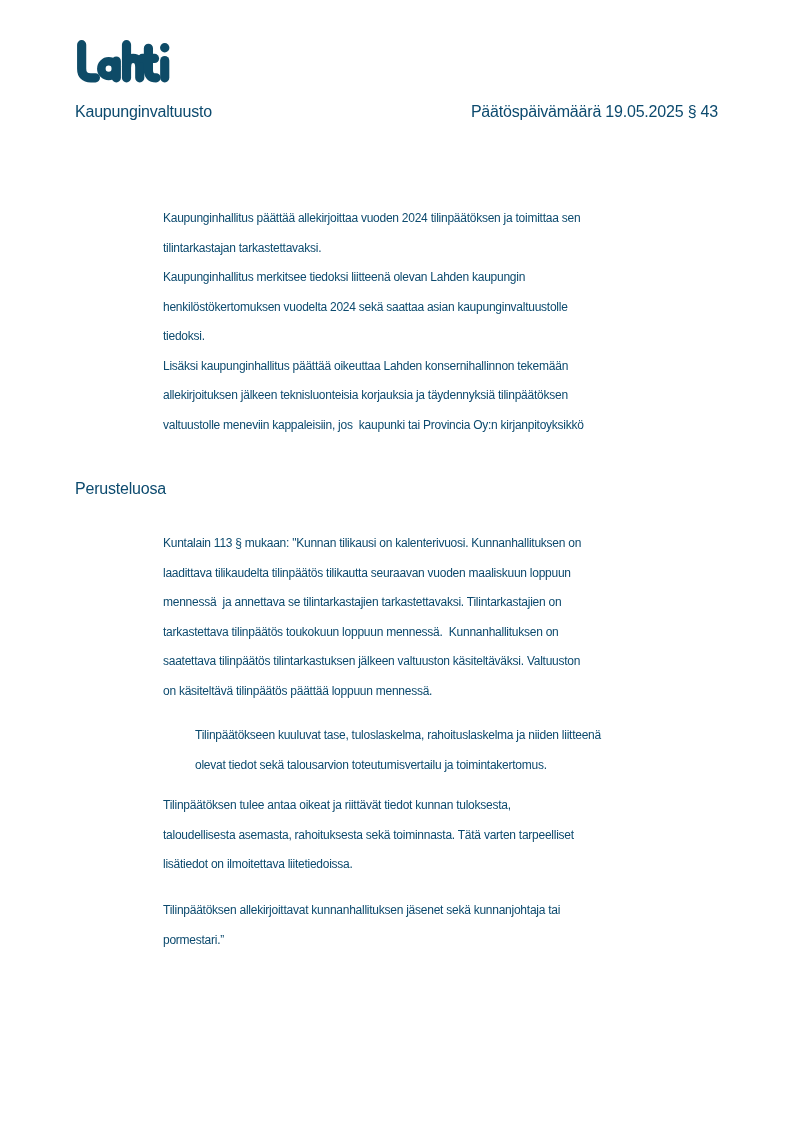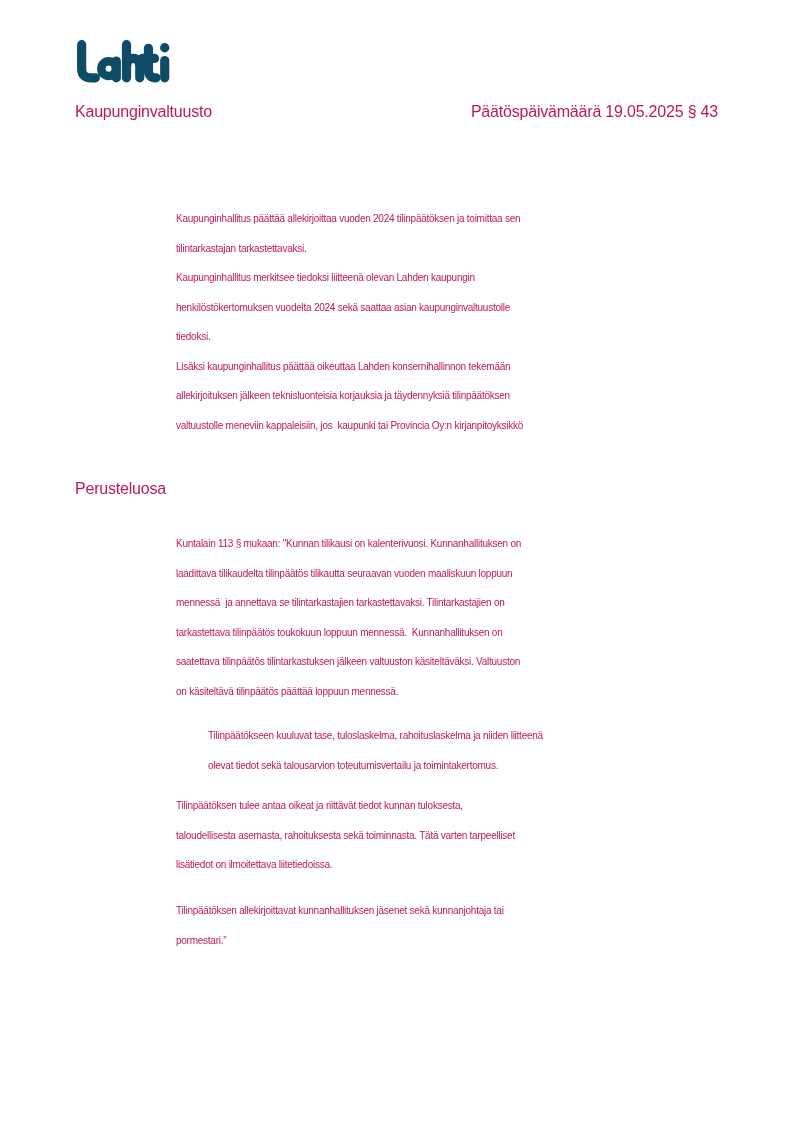--- a/index.html
+++ b/index.html
@@ -3,21 +3,21 @@
 <meta charset="utf-8">
 <style>
   html, body { margin: 0; padding: 0; background: #ffffff; }
   .page {
     position: relative;
     width: 793px;
     height: 1123px;
     background: #ffffff;
     overflow: hidden;
     font-family: "Liberation Sans", sans-serif;
-    color: #be185d;
+    color: #0c4a6e;
   }
   .logo {
     position: absolute;
     left: 73px;
     top: 38px;
     width: 106px;
     height: 46px;
   }
   .header-left {
     position: absolute;
@@ -29,23 +29,23 @@
   .header-right {
     position: absolute;
     right: 75px;
     top: 103px;
     font-size: 16px;
     letter-spacing: -0.2px;
     text-align: right;
   }
   .body-block {
     position: absolute;
-    left: 176px;
+    left: 163px;
     width: 600px;
-    font-size: 10px;
+    font-size: 12px;
     line-height: 29.5px;
     letter-spacing: -0.25px;
   }
   .line { white-space: pre-wrap; }
   .section-heading {
     position: absolute;
     left: 75px;
     top: 480px;
     font-size: 16px;
     letter-spacing: -0.2px;

